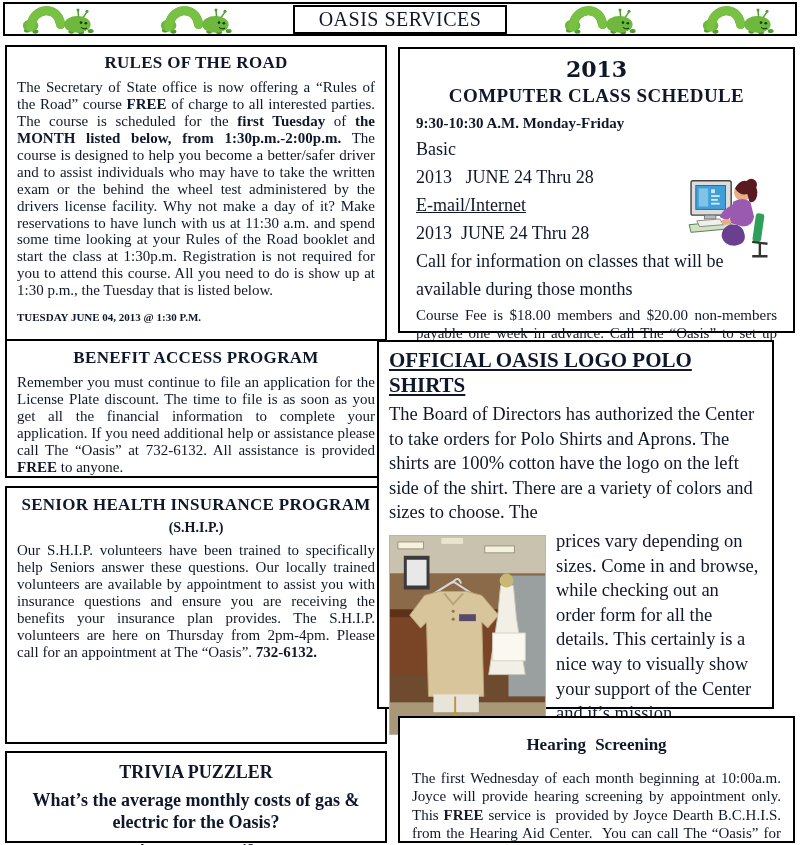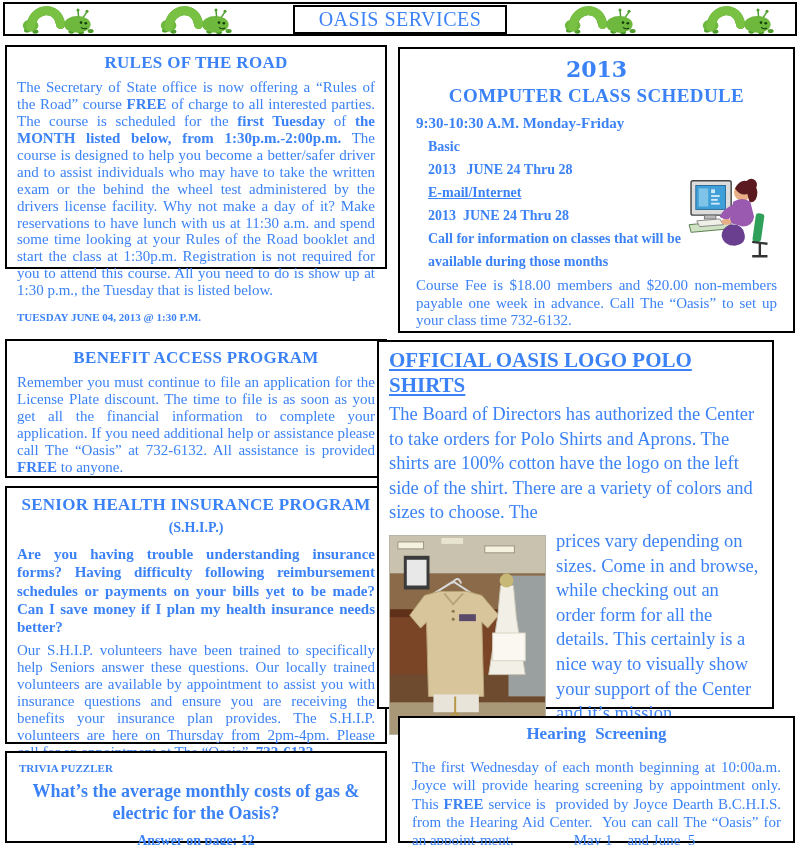--- a/index.html
+++ b/index.html
@@ -1,60 +1,60 @@
 <!DOCTYPE html>
 <html><head>
 <meta charset="utf-8">
 <style>
   * { margin:0; padding:0; box-sizing:border-box; }
   html,body { background:#fff; }
   .page {
     position:relative; width:800px; height:845px; background:#fff;
-    font-family:"Liberation Serif", serif; color:#3b82f6; overflow:hidden;
+    font-family:"Liberation Serif", serif; color:#0f172a; overflow:hidden;
   }
   
   .hdr {
     position:absolute; left:3px; top:2px; width:794px; height:34px;
     border:2px solid #000; background:#fff;
     display:flex; align-items:center; justify-content:space-between; padding:0 12px;
   }
   .hdr-titlebox {
     border:2px solid #000; padding:1px 24px; font-size:20px; letter-spacing:.5px;
     background:#fff; white-space:nowrap;
   }
   .cat { width:86px; height:30px; flex:0 0 auto; }
   
   .box { position:absolute; border:2px solid #000; background:#fff; }
   .sec-title { text-align:center; font-weight:bold; font-size:17px; letter-spacing:.3px; }
   .body-just { text-align:justify; font-size:15px; line-height:1.13; margin-top:6px; }
   
-  #rules   { left:5px; top:45px;  width:382px; height:224px; padding:6px 10px; }
+  #rules   { left:5px; top:45px;  width:382px; height:296px; padding:6px 10px; }
   .rules-footer { text-align:left; font-weight:bold; font-size:11px; margin-top:12px; }
   #benefit { left:5px; top:339px; width:382px; height:139px; padding:7px 10px; }
   #ship    { left:5px; top:486px; width:382px; height:258px; padding:7px 10px; }
   .ship-sub { text-align:center; font-weight:bold; font-size:14px; margin-top:5px; }
   .ship-q   { font-weight:bold; text-align:justify; font-size:15px; line-height:1.22; margin-top:9px; }
   #trivia  { left:5px; top:751px; width:382px; height:92px; padding:9px 12px; }
-  .trivia-title { font-weight:bold; font-size:11px; }
+  .trivia-title { text-align:center; font-weight:bold; font-size:18px; }
   .trivia-q { text-align:center; font-weight:bold; font-size:18px; line-height:1.2; margin-top:7px; }
   .trivia-a { text-align:center; font-weight:bold; font-size:14px; margin-top:9px; }
   
   #computer { left:398px; top:47px; width:397px; height:286px; padding:7px 16px; }
   .comp-year  { text-align:center; font-weight:bold; font-size:22px; font-family:"DejaVu Serif", serif; }
   .comp-title { text-align:center; font-weight:bold; font-size:19px; letter-spacing:.4px; margin-top:3px; }
   .comp-time  { text-align:left; font-weight:bold; font-size:15px; margin-top:8px; }
-  .comp-line  { font-weight:bold; font-size:14px; margin-top:7px; white-space:pre-wrap;margin-left:12px; }
+  .comp-line  { font-weight:normal; font-size:18px; margin-top:7px; white-space:pre-wrap; }
   .comp-underline { text-decoration:underline; }
   .comp-fee  { font-size:15px; text-align:justify; line-height:1.18; margin-top:7px; }
   .comp-art  { position:absolute; right:10px; top:126px; width:96px; height:86px; }
   #polo { left:377px; top:340px; width:397px; height:369px; padding:6px 10px; }
   .polo-title { font-weight:bold; font-size:21px; text-decoration:underline; }
   .polo-p    { font-size:18.5px; line-height:1.33; margin-top:4px; }
   .polo-photo { float:left; width:157px; height:200px; margin:6px 10px 0 0; border:1px solid #b9b5a6; }
-  #hearing { left:398px; top:716px; width:397px; height:127px; padding:6px 12px; }
+  #hearing { left:398px; top:716px; width:397px; height:127px; padding:17px 12px; }
   .hear-title { text-align:center; font-weight:bold; font-size:17px; word-spacing:5px; }
   .hear-body  { font-size:15px; text-align:justify; line-height:1.22; margin-top:14px; white-space:pre-wrap; }
 </style>
 </head>
 <body>
 
 <div class="page">
 
   <div class="hdr">
     <svg class="cat" viewBox="0 0 130 50">
@@ -135,21 +135,20 @@
   </div>
 
   <div class="box" id="benefit">
     <div class="sec-title">BENEFIT ACCESS PROGRAM</div>
     <p class="body-just"><span>Remember you must continue to file an application for the License Plate discount.  The time to file is as soon as you get all the financial information to complete your application.  If you need additional help or assistance please call The “Oasis” at 732-6132.  All  assistance is provided </span><b>FREE</b><span> to anyone.</span></p>
   </div>
 
   <div class="box" id="ship">
     <div class="sec-title">SENIOR HEALTH INSURANCE PROGRAM</div>
     <div class="ship-sub">(S.H.I.P.)</div>
-    <p class="ship-q">Are you having trouble understanding insurance forms? Having difficulty following reimbursement schedules or payments on your bills yet to be made?  Can I save money if I plan my health insurance needs better?</p>
     <p class="body-just"><span>Our S.H.I.P. volunteers have been trained to specifically help Seniors answer these questions.  Our locally trained volunteers are available by appointment to assist you with insurance questions and ensure you are receiving the benefits your insurance plan provides.  The S.H.I.P.  volunteers are here on Thursday from  2pm-4pm.  Please call for an appointment at The “Oasis”.  </span><b>732-6132.</b></p>
   </div>
 
   <div class="box" id="trivia">
     <div class="trivia-title">TRIVIA PUZZLER</div>
     <div class="trivia-q">What’s the average monthly costs of gas &amp; electric for the Oasis?</div>
     <div class="trivia-a">Answer on page:  12</div>
   </div>
 
   <div class="box" id="computer">

